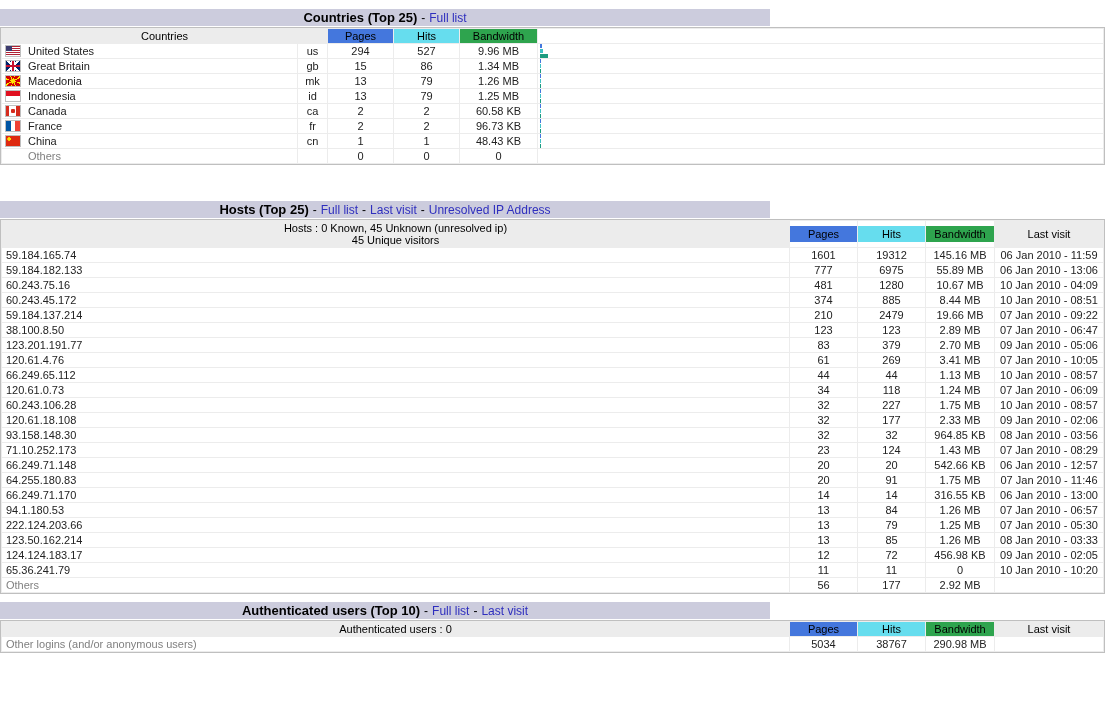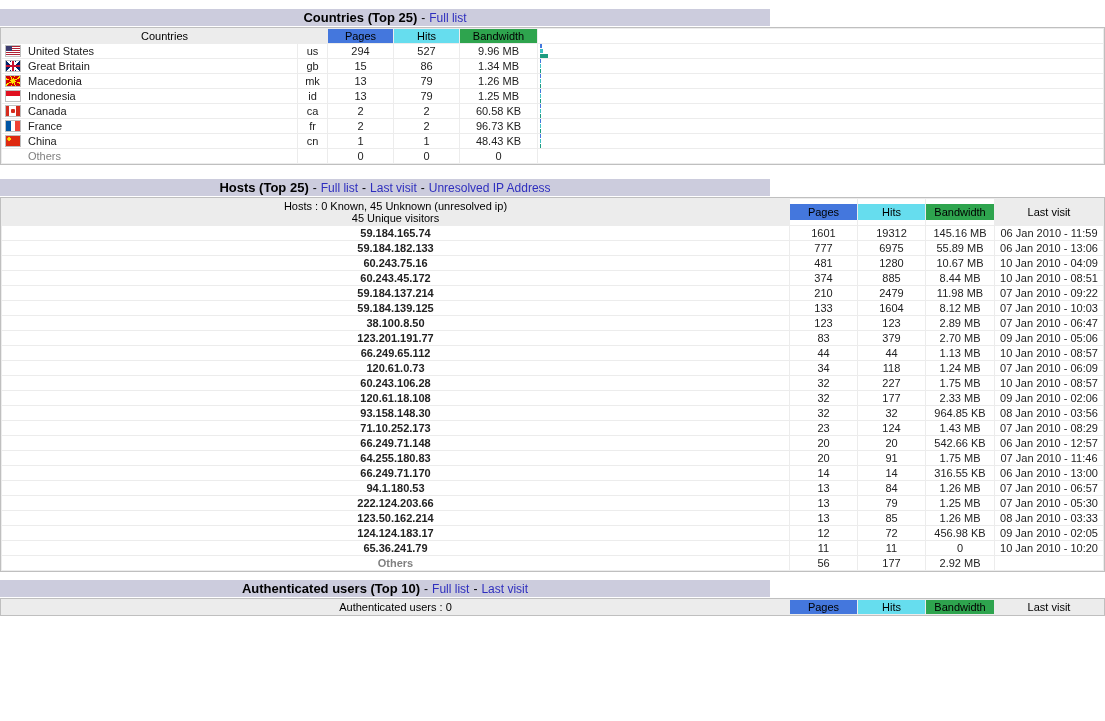--- a/index.html
+++ b/index.html
@@ -11,36 +11,36 @@
     --bar-pages:#4477DD;
     --bar-hits:#3FC0C4;
     --bar-bw:#1C9C80;
     --link:#2E2EBE;
     --muted:#808080;
     --frame:#BFBFBF;
     --grid:#ECECEC;
   }
   html,body{margin:0;padding:0;background:#fff;}
   body{width:1105px;font-family:"Liberation Sans",sans-serif;font-size:11px;color:#222;padding-top:9px;}
-  .section{margin:0 0 14px 0;}
+  .section{margin:0 0 36px 0;}
   .section.tight{margin-bottom:8px;}
   .tbar{width:770px;height:17px;line-height:17px;background:var(--title-bg);text-align:center;margin-bottom:1px;white-space:nowrap;}
   .tbar .ttl{font-weight:bold;font-size:13px;color:#000;}
   .tbar .sep{color:#000;font-size:12px;padding:0 4px;}
   .tbar a{color:var(--link);font-size:12px;text-decoration:none;cursor:pointer;}
   .tframe{border:1px solid var(--frame);width:1103px;}
   table{border-collapse:collapse;width:1103px;table-layout:fixed;}
   td{border:1px solid var(--grid);padding:0 4px;height:14px;line-height:14px;overflow:hidden;white-space:nowrap;}
   .hc{background:var(--hdr-gray);text-align:center;color:#000;}
   .ph{background:var(--c-pages);text-align:center;color:#000;}
   .hh{background:var(--c-hits);text-align:center;color:#000;}
   .bh{background:var(--c-bw);text-align:center;color:#000;}
   .num{text-align:center;}
   .date{text-align:center;}
-  .ipcell{text-align:center;font-weight:bold;}
+  .ipcell{text-align:left;}
   .muted{color:var(--muted);}
   
   .colwrap{border:1px solid var(--grid);padding:0;background:#fff;vertical-align:middle;}
   .colblock{height:16px;line-height:16px;text-align:center;color:#000;margin:0;width:100%;}
   .hosts-summary{background:var(--hdr-gray);text-align:center;line-height:12px;padding:1px 4px;height:auto;color:#000;}
   
   .barcell{padding:0 0 0 2px;}
   .bars{display:flex;flex-direction:column;justify-content:center;gap:1px;height:14px;}
   .bar{height:4px;}
   .bar.p{background:var(--bar-pages);}
@@ -270,43 +270,43 @@
             <td class="ipcell">60.243.45.172</td>
             <td class="num">374</td>
             <td class="num">885</td>
             <td class="num">8.44 MB</td>
             <td class="date">10 Jan 2010 - 08:51</td>
           </tr>
           <tr>
             <td class="ipcell">59.184.137.214</td>
             <td class="num">210</td>
             <td class="num">2479</td>
-            <td class="num">11.98 MB</td>
+            <td class="num">19.66 MB</td>
             <td class="date">07 Jan 2010 - 09:22</td>
-          </tr>
-          <tr>
-            <td class="ipcell">59.184.139.125</td>
-            <td class="num">133</td>
-            <td class="num">1604</td>
-            <td class="num">8.12 MB</td>
-            <td class="date">07 Jan 2010 - 10:03</td>
           </tr>
           <tr>
             <td class="ipcell">38.100.8.50</td>
             <td class="num">123</td>
             <td class="num">123</td>
             <td class="num">2.89 MB</td>
             <td class="date">07 Jan 2010 - 06:47</td>
           </tr>
           <tr>
             <td class="ipcell">123.201.191.77</td>
             <td class="num">83</td>
             <td class="num">379</td>
             <td class="num">2.70 MB</td>
             <td class="date">09 Jan 2010 - 05:06</td>
+          </tr>
+          <tr>
+            <td class="ipcell">120.61.4.76</td>
+            <td class="num">61</td>
+            <td class="num">269</td>
+            <td class="num">3.41 MB</td>
+            <td class="date">07 Jan 2010 - 10:05</td>
           </tr>
           <tr>
             <td class="ipcell">66.249.65.112</td>
             <td class="num">44</td>
             <td class="num">44</td>
             <td class="num">1.13 MB</td>
             <td class="date">10 Jan 2010 - 08:57</td>
           </tr>
           <tr>
             <td class="ipcell">120.61.0.73</td>
@@ -425,16 +425,23 @@
           <col>
       </colgroup>
       <tbody>
           <tr>
         <td class="hc">Authenticated users : 0</td>
         <td class="ph">Pages</td>
         <td class="hh">Hits</td>
         <td class="bh">Bandwidth</td>
         <td class="hc">Last visit</td>
       </tr>
+      <tr>
+        <td class="muted">Other logins (and/or anonymous users)</td>
+        <td class="num">5034</td>
+        <td class="num">38767</td>
+        <td class="num">290.98 MB</td>
+        <td class="date"></td>
+      </tr>
     </tbody>
       </table>
   </div>
 </div>
 
 </body></html>

